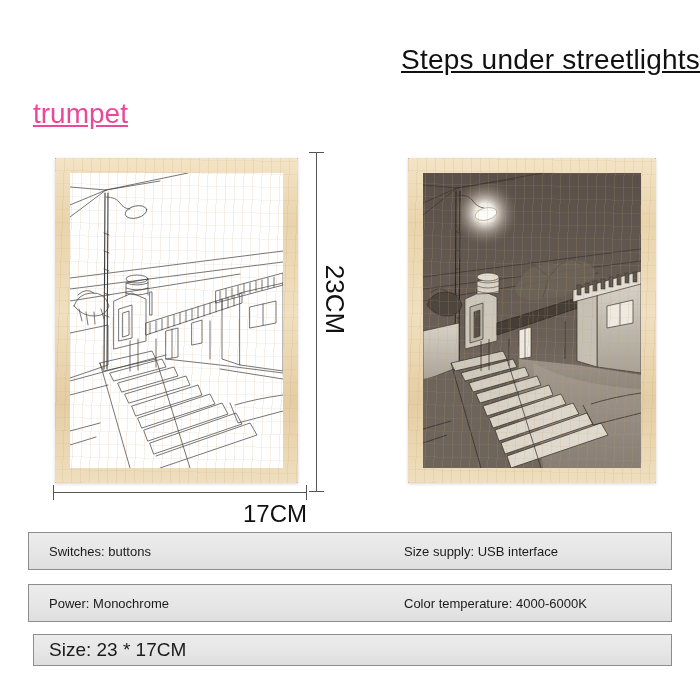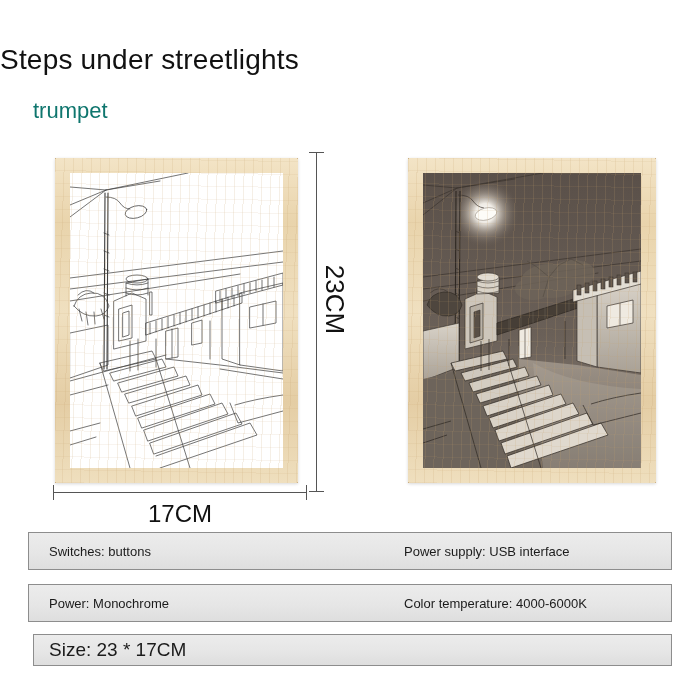--- a/index.html
+++ b/index.html
@@ -9,27 +9,28 @@
     font-family:"Liberation Sans", sans-serif;
     color:#1a1a1a;
     overflow:hidden;
     position:relative;
   }
   .page{position:relative;width:700px;height:700px;}
 
   
   .title{
     position:absolute;left:0;top:44px;width:700px;
-    text-align:left;
+    text-align:right;
     font-size:28px;font-weight:400;letter-spacing:0.2px;
     color:#111;
+    text-decoration:underline;
   }
   .subtitle{
     position:absolute;left:33px;top:98px;
-    font-size:22px;font-weight:400;color:#0f766e;
+    font-size:28px;font-weight:400;color:#ec4899;text-decoration:underline;
   }
 
   
   .frame{
     position:absolute;
     box-sizing:border-box;
     padding:15px;
     background:
       linear-gradient(180deg,#f3e4c6 0%,#e9d4ac 20%,#f0e0c0 48%,#e4cda4 75%,#efdfbe 100%);
     box-shadow:0 1px 3px rgba(0,0,0,0.16);
@@ -72,21 +73,21 @@
     transform:rotate(90deg);transform-origin:center center;
     white-space:nowrap;
   }
 
   .dim-h{position:absolute;left:53px;top:492px;width:254px;height:1px;background:#555;}
   .dim-h .tick{position:absolute;top:-7px;height:15px;width:1px;background:#555;}
   .dim-h .tick.l{left:0;}
   .dim-h .tick.r{right:0;}
   .dim-h-label{
     position:absolute;left:53px;top:500px;width:254px;
-    text-align:center;font-size:24px;color:#111;
+    text-align:right;font-size:24px;color:#111;
   }
 
   
   .spec-row{
     position:absolute;
     box-sizing:border-box;
     background:linear-gradient(180deg,#ececec 0%,#e6e6e6 55%,#dedede 100%);
     border:1px solid #8d8d8d;
     display:flex;align-items:center;
   }
@@ -316,21 +317,21 @@
   <div class="dim-v-label">23CM</div>
 
   <div class="dim-h">
     <span class="tick l"></span>
     <span class="tick r"></span>
   </div>
   <div class="dim-h-label">17CM</div>
 
   <div class="spec-row" id="spec-row-1">
     <span class="spec-cell left">Switches: buttons</span>
-    <span class="spec-cell right">Power supply: USB interface</span>
+    <span class="spec-cell right">Size supply: USB interface</span>
   </div>
 
   <div class="spec-row" id="spec-row-2">
     <span class="spec-cell left">Power: Monochrome</span>
     <span class="spec-cell right">Color temperature: 4000-6000K</span>
   </div>
 
   <div class="spec-row" id="spec-row-3">
     <span class="spec-cell left">Size: 23 * 17CM</span>
   </div>

